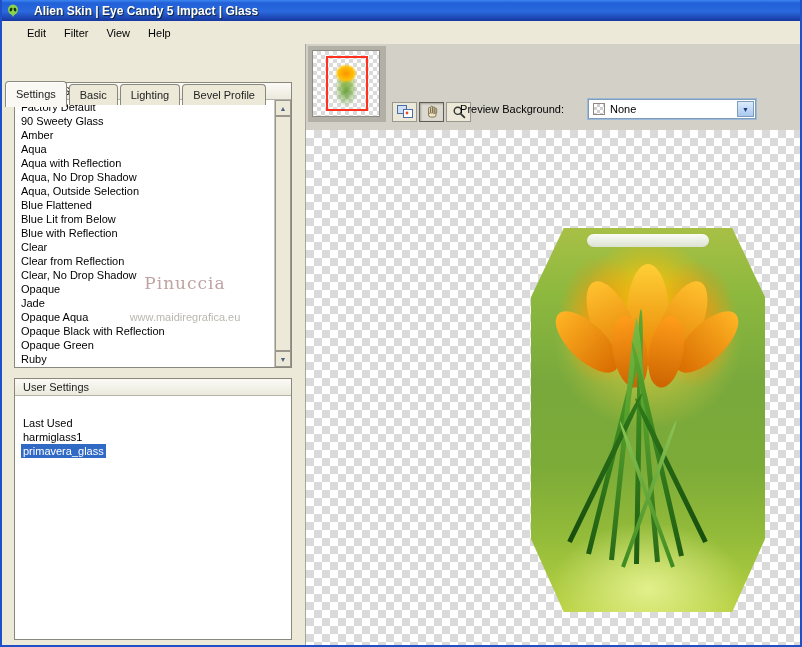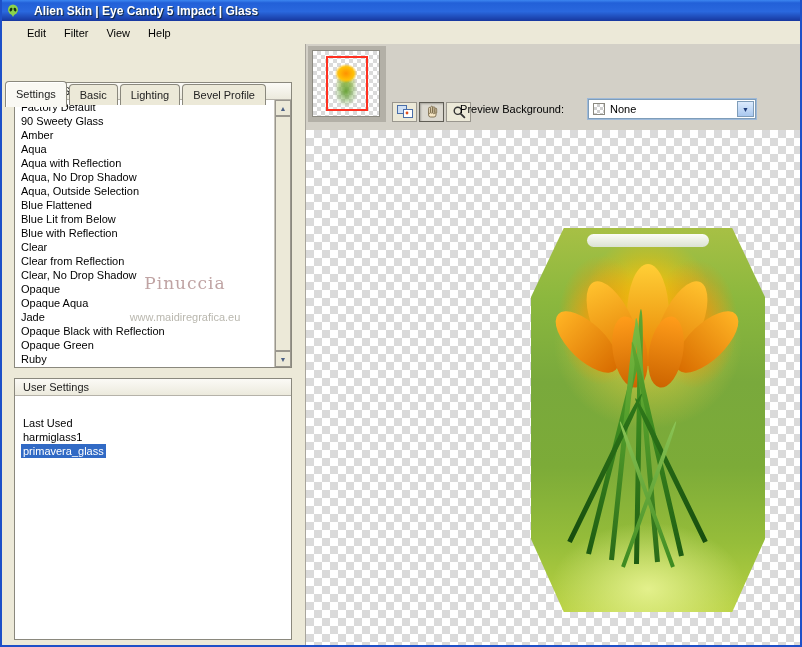--- a/index.html
+++ b/index.html
@@ -219,22 +219,22 @@
       <div class="list-item">Aqua with Reflection</div>
       <div class="list-item">Aqua, No Drop Shadow</div>
       <div class="list-item">Aqua, Outside Selection</div>
       <div class="list-item">Blue Flattened</div>
       <div class="list-item">Blue Lit from Below</div>
       <div class="list-item">Blue with Reflection</div>
       <div class="list-item">Clear</div>
       <div class="list-item">Clear from Reflection</div>
       <div class="list-item">Clear, No Drop Shadow</div>
       <div class="list-item">Opaque</div>
+      <div class="list-item">Jade</div>
       <div class="list-item">Opaque Aqua</div>
-      <div class="list-item">Jade</div>
       <div class="list-item">Opaque Black with Reflection</div>
       <div class="list-item">Opaque Green</div>
       <div class="list-item">Ruby</div>
     </div>
     <div class="scrollbar">
       <div class="sbtn up">▲</div>
       <div class="sthumb"></div>
       <div class="sbtn down">▼</div>
     </div>
     <div class="watermark">

